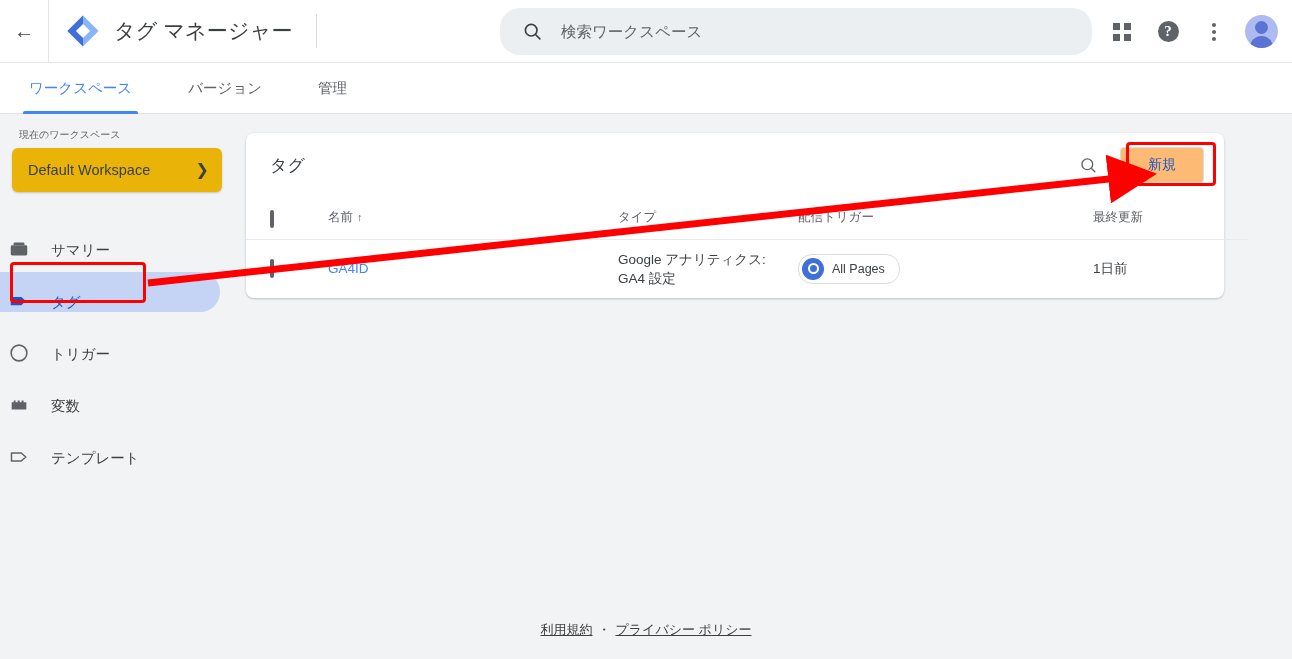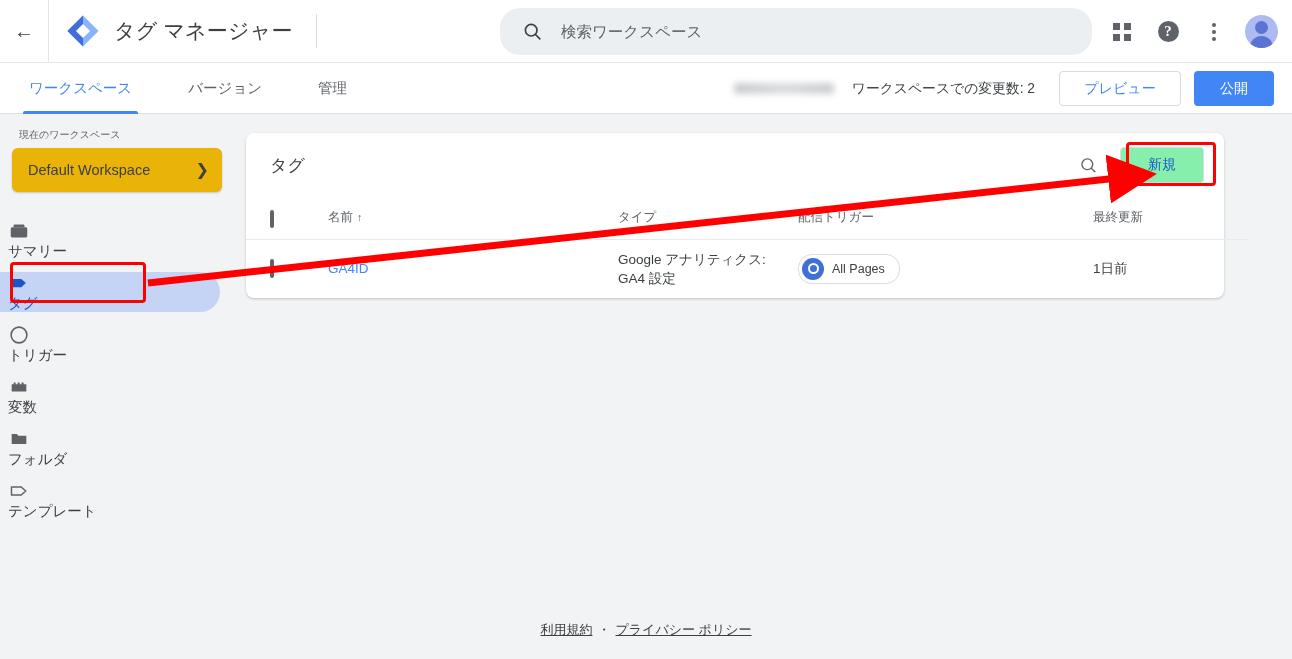--- a/index.html
+++ b/index.html
@@ -308,29 +308,28 @@
     font-size: 16px;
     color: #3c4043;
     line-height: 1;
   }
   .nav {
     margin-top: 28px;
   }
   .nav-item {
     height: 40px;
     display: flex;
-    align-items: flex-start;
+    align-items: flex-end;
     padding-left: 8px;
     margin-bottom: 12px;
     cursor: pointer;
     position: relative;
     border-radius: 0 20px 20px 0;
     width: 220px;
     box-sizing: border-box;
-    flex-direction: column;
   }
   .nav-item.selected {
     background: #c5d3f5;
   }
   .nav-icon {
     width: 22px;
     height: 22px;
     margin-right: 21px;
     display: flex;
     align-items: center;
@@ -380,21 +379,21 @@
   }
   .card-search-icon {
     margin-right: 22px;
     cursor: pointer;
     display: flex;
     align-items: center;
   }
   .btn-new {
     height: 36px;
     min-width: 84px;
-    background: #86efac;
+    background: #fdba74;
     border: 1px solid #dadce0;
     border-radius: 4px;
     color: #1a56c7;
     font-size: 14px;
     font-family: inherit;
     display: flex;
     align-items: center;
     justify-content: center;
     cursor: pointer;
   }
@@ -569,26 +568,20 @@
     <div class="tab active">
       <span>ワークスペース</span>
     </div>
     <div class="tab">
       <span>バージョン</span>
     </div>
     <div class="tab">
       <span>管理</span>
     </div>
   </div>
-  <div class="tabbar-right">
-    <span class="ws-blur"></span>
-    <span class="changes-count">ワークスペースでの変更数: 2</span>
-    <button class="btn-outline">プレビュー</button>
-    <button class="btn-filled">公開</button>
-  </div>
 </div>
 
 <div class="sidebar">
   <div class="ws-label">現在のワークスペース</div>
   <div class="ws-card">
     <span class="ws-card-name">Default Workspace</span>
     <span class="ws-chevron">❯</span>
   </div>
 
   <div class="nav">
@@ -624,28 +617,20 @@
 
     <div class="nav-item">
       <span class="nav-icon">
         <svg width="22" height="22" viewBox="0 0 24 24">
           <path d="M4 9 h2.2 V7.2 h2.1 V9 h2.2 V7.2 h2.2 V9 h2.1 V7.2 h2.2 V9 H20 v8 H4 Z" fill="#5f6368"></path>
         </svg>
       </span>
       <span class="nav-label">変数</span>
     </div>
 
-    <div class="nav-item">
-      <span class="nav-icon">
-        <svg width="22" height="22" viewBox="0 0 24 24">
-          <path d="M4 6.5 h5.6 l1.7 2 H20 v9 H4 Z" fill="#5f6368"></path>
-        </svg>
-      </span>
-      <span class="nav-label">フォルダ</span>
-    </div>
 
     <div class="nav-item">
       <span class="nav-icon">
         <svg width="22" height="22" viewBox="0 0 24 24">
           <path d="M3.8 7.6 h10.6 L19.4 12 L14.4 16.4 H3.8 Z" fill="none" stroke="#5f6368" stroke-width="1.6" stroke-linejoin="round"></path>
         </svg>
       </span>
       <span class="nav-label">テンプレート</span>
     </div>
 

